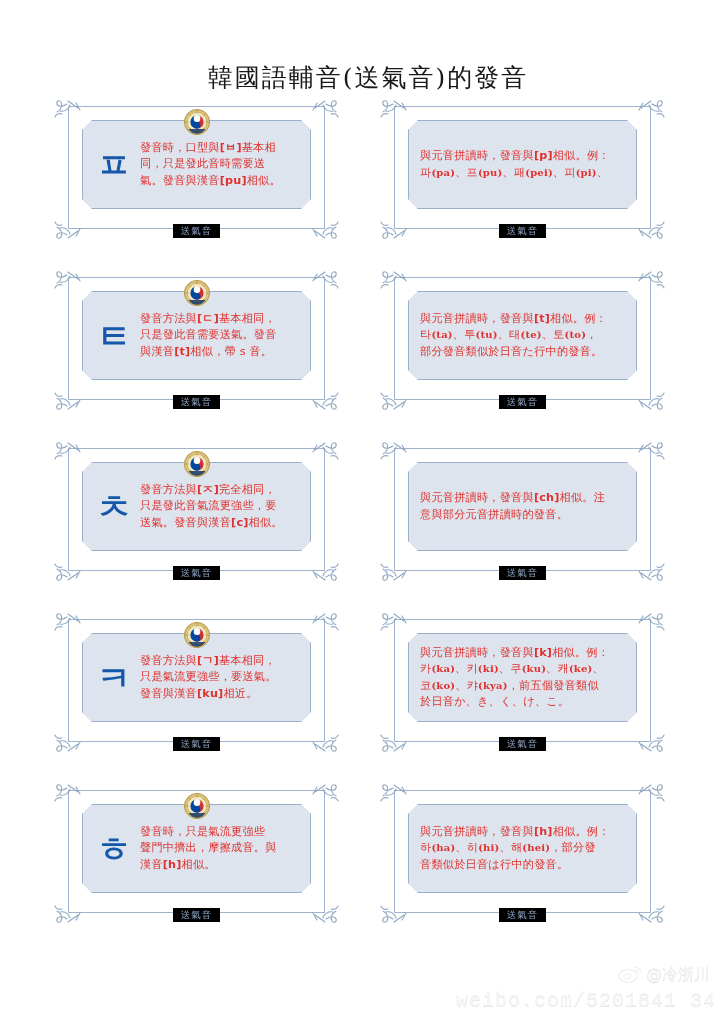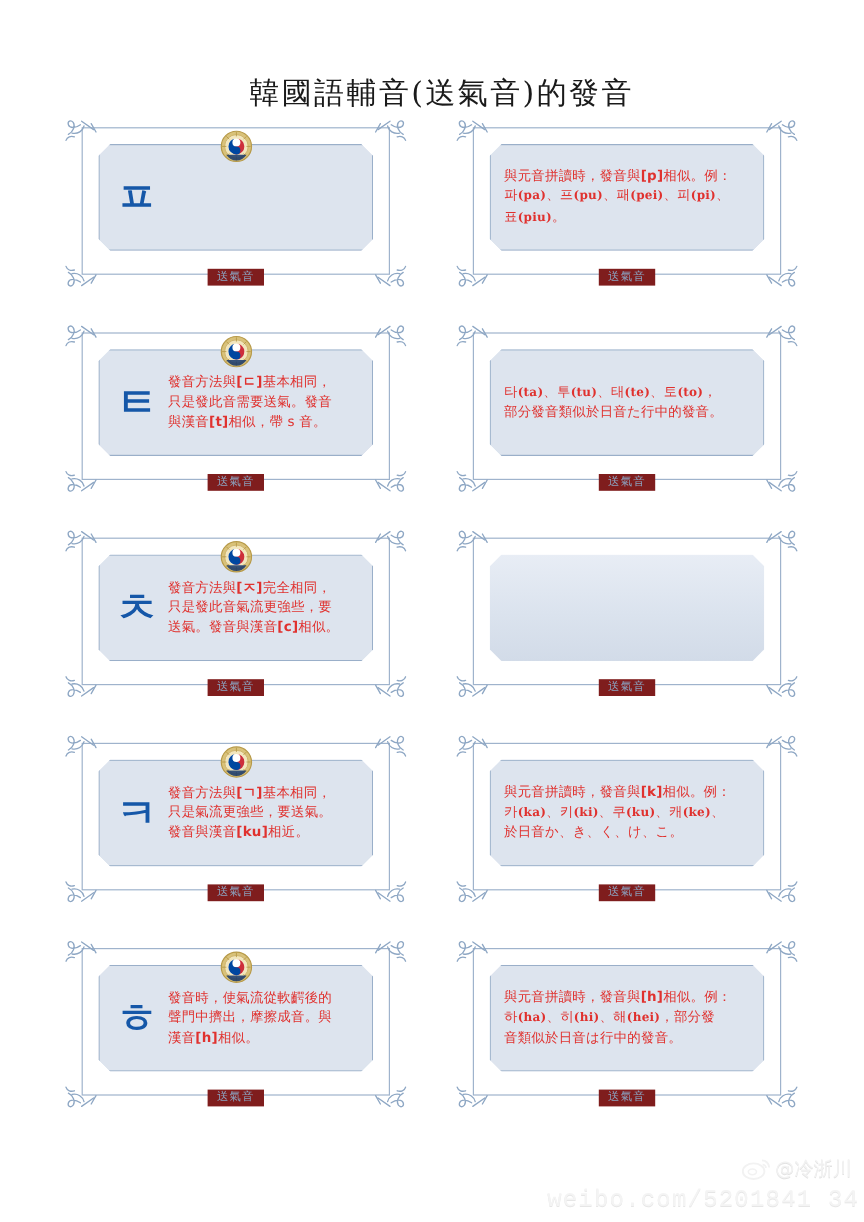--- a/index.html
+++ b/index.html
@@ -156,21 +156,21 @@
     height: 16px;
     display: flex;
     align-items: center;
     justify-content: center;
     z-index: 3;
   }
   .footer-label {
     font-size: 9.5px;
     color: #8ba3c0;
     letter-spacing: 1px;
-    background: #7f1d1d;
+    background: #000000;
     padding: 0 8px;
     line-height: 14px;
   }
 
   
   .orn {
     position: absolute;
     width: 30px;
     height: 26px;
     z-index: 4;
@@ -223,20 +223,25 @@
 <div class="grid">
     <div class="row">
       <div class="card left">
     <div class="card-frame">
       <div class="frame-gap"></div>
     </div>
 
     <div class="panel-shadow"></div>
     <div class="panel">
       <div class="letter">ㅍ</div>
+      <div class="body-text">
+            <div>發音時，口型與<b>[ㅂ]</b>基本相</div>
+            <div>同，只是發此音時需要送</div>
+            <div>氣。發音與漢音<b>[pu]</b>相似。</div>
+          </div>
     </div>
 
     <svg class="emblem" viewBox="0 0 40 40">
       <circle cx="20" cy="20" r="18" fill="#d9c27a" stroke="#b79a49" stroke-width="1.4"></circle>
       <circle cx="20" cy="20" r="14" fill="#f2e6bd" stroke="#c9ae63" stroke-width="1"></circle>
       <g stroke="#b79a49" stroke-width="1.1">
         <line x1="20" y1="3" x2="20" y2="8"></line>
             <line x1="20" y1="32" x2="20" y2="37"></line>
         <line x1="3" y1="20" x2="8" y2="20"></line>
             <line x1="32" y1="20" x2="37" y2="20"></line>
@@ -296,21 +301,20 @@
     <div class="card-frame">
       <div class="frame-gap"></div>
     </div>
 
     <div class="panel-shadow"></div>
     <div class="panel">
       <div class="letter empty"></div>
       <div class="body-text">
             <div>與元音拼讀時，發音與<b>[p]</b>相似。例：</div>
             <div>파<span class="lat">(pa)</span>、프<span class="lat">(pu)</span>、패<span class="lat">(pei)</span>、피<span class="lat">(pi)</span>、</div>
-            <div>표<span class="lat">(piu)</span>。</div>
           </div>
     </div>
 
     <div class="card-footer">
       <span class="footer-label">送氣音</span>
     </div>
 
     <svg class="orn tl" viewBox="0 0 30 26">
       <g fill="none" stroke="#8ea7c4" stroke-width="1.1" stroke-linecap="round">
         <path d="M3 14 C7 12 9 7 7 4 C5 1.5 2 3 3 6 C4 9 9 9 13 6"></path>
@@ -427,20 +431,21 @@
   </div>
       <div class="card right">
     <div class="card-frame">
       <div class="frame-gap"></div>
     </div>
 
     <div class="panel-shadow"></div>
     <div class="panel">
       <div class="letter empty"></div>
       <div class="body-text">
+            <div>與元音拼讀時，發音與<b>[t]</b>相似。例：</div>
             <div>타<span class="lat">(ta)</span>、투<span class="lat">(tu)</span>、태<span class="lat">(te)</span>、토<span class="lat">(to)</span>，</div>
             <div>部分發音類似於日音た行中的發音。</div>
           </div>
     </div>
 
     <div class="card-footer">
       <span class="footer-label">送氣音</span>
     </div>
 
     <svg class="orn tl" viewBox="0 0 30 26">
@@ -556,20 +561,27 @@
         <path d="M1 19 C2 16 5 15 8 16"></path>
       </g>
     </svg>
   </div>
       <div class="card right">
     <div class="card-frame">
       <div class="frame-gap"></div>
     </div>
 
     <div class="panel-shadow"></div>
+    <div class="panel">
+      <div class="letter empty"></div>
+      <div class="body-text">
+            <div>與元音拼讀時，發音與<b>[ch]</b>相似。注</div>
+            <div>意與部分元音拼讀時的發音。</div>
+          </div>
+    </div>
 
     <div class="card-footer">
       <span class="footer-label">送氣音</span>
     </div>
 
     <svg class="orn tl" viewBox="0 0 30 26">
       <g fill="none" stroke="#8ea7c4" stroke-width="1.1" stroke-linecap="round">
         <path d="M3 14 C7 12 9 7 7 4 C5 1.5 2 3 3 6 C4 9 9 9 13 6"></path>
         <path d="M6 13 C11 14 15 11 16 7"></path>
         <path d="M14 3 L24 10"></path>
@@ -686,20 +698,21 @@
     <div class="card-frame">
       <div class="frame-gap"></div>
     </div>
 
     <div class="panel-shadow"></div>
     <div class="panel">
       <div class="letter empty"></div>
       <div class="body-text">
             <div>與元音拼讀時，發音與<b>[k]</b>相似。例：</div>
             <div>카<span class="lat">(ka)</span>、키<span class="lat">(ki)</span>、쿠<span class="lat">(ku)</span>、캐<span class="lat">(ke)</span>、</div>
+            <div>코<span class="lat">(ko)</span>、캬<span class="lat">(kya)</span>，前五個發音類似</div>
             <div>於日音か、き、く、け、こ。</div>
           </div>
     </div>
 
     <div class="card-footer">
       <span class="footer-label">送氣音</span>
     </div>
 
     <svg class="orn tl" viewBox="0 0 30 26">
       <g fill="none" stroke="#8ea7c4" stroke-width="1.1" stroke-linecap="round">
@@ -742,21 +755,21 @@
     <div class="row">
       <div class="card left">
     <div class="card-frame">
       <div class="frame-gap"></div>
     </div>
 
     <div class="panel-shadow"></div>
     <div class="panel">
       <div class="letter">ㅎ</div>
       <div class="body-text">
-            <div>發音時，使氣流從軟齶後的</div>
+            <div>發音時，只是氣流更強些</div>
             <div>聲門中擠出，摩擦成音。與</div>
             <div>漢音<b>[h]</b>相似。</div>
           </div>
     </div>
 
     <svg class="emblem" viewBox="0 0 40 40">
       <circle cx="20" cy="20" r="18" fill="#d9c27a" stroke="#b79a49" stroke-width="1.4"></circle>
       <circle cx="20" cy="20" r="14" fill="#f2e6bd" stroke="#c9ae63" stroke-width="1"></circle>
       <g stroke="#b79a49" stroke-width="1.1">
         <line x1="20" y1="3" x2="20" y2="8"></line>

